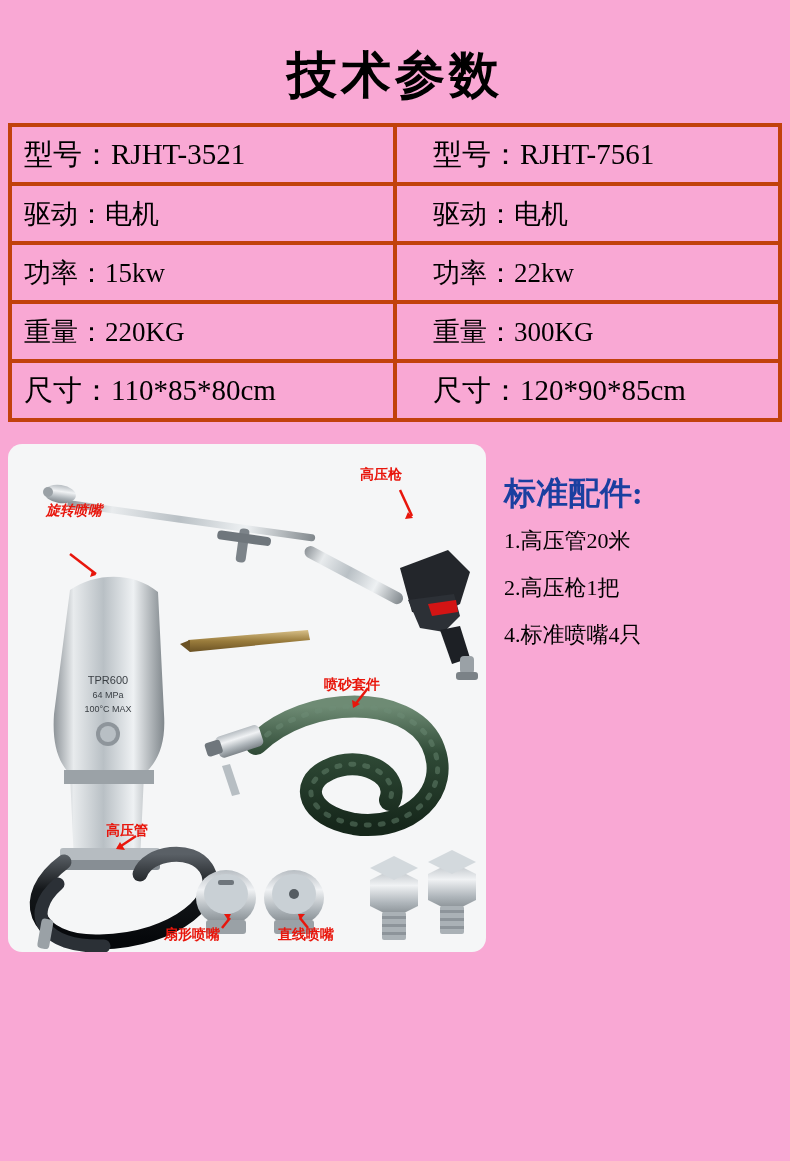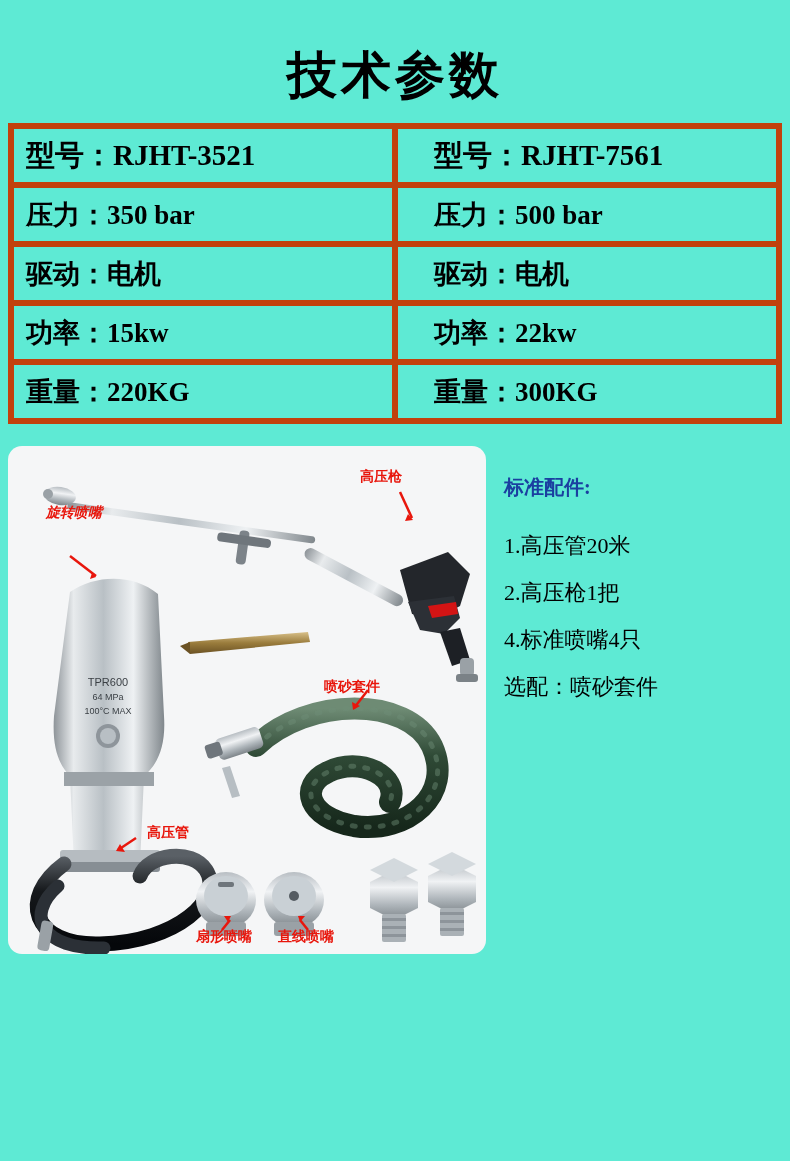--- a/index.html
+++ b/index.html
@@ -13,48 +13,47 @@
     height: 1161px;
     font-family: "Liberation Sans", sans-serif;
     color: #000;
     position: relative;
     overflow: hidden;
   }
   .page {
     width: 790px;
     height: 1161px;
     position: relative;
-    background: #5eead4;
+    background: #f9a8d4;
   }
   
   .title {
     text-align: center;
     font-size: 50px;
     font-weight: bold;
     letter-spacing: 4px;
     padding-top: 42px;
     padding-bottom: 14px;
     font-family: "Liberation Serif", serif;
   }
   
   .spec-table {
     margin: 0 8px;
     border-collapse: collapse;
     width: 774px;
     table-layout: fixed;
   }
   .spec-table td {
-    border: 6px solid #c2410c;
+    border: 4px solid #c2410c;
     height: 59px;
     font-size: 27px;
     font-family: "Liberation Serif", serif;
     padding-left: 12px;
     vertical-align: middle;
     white-space: nowrap;
-    font-weight: bold;
   }
   .spec-table td.col-right {
     padding-left: 36px;
   }
   .spec-table td.big {
     font-size: 29px;
   }
   
   .bottom {
     display: flex;
@@ -71,23 +70,23 @@
     overflow: hidden;
   }
   .access-panel {
     flex: 1;
     padding-left: 18px;
     padding-top: 28px;
   }
   .access-title {
     color: #1a3fa0;
     font-weight: bold;
-    font-size: 20px;
-    font-family: "Liberation Serif", serif;
-    margin-bottom: 30px;
+    font-size: 32px;
+    font-family: "Liberation Serif", serif;
+    margin-bottom: 10px;
   }
   .access-item {
     font-size: 22px;
     font-family: "Liberation Serif", serif;
     margin-bottom: 17px;
     color: #000;
     white-space: nowrap;
   }
   
   .lbl {
@@ -107,34 +106,34 @@
 
   <div class="title">技术参数</div>
 
   <table class="spec-table">
     <tbody>
       <tr>
         <td class="big">型号：RJHT-3521</td>
         <td class="big col-right">型号：RJHT-7561</td>
       </tr>
       <tr>
-        <td>压力：350 bar</td>
-        <td class="col-right">压力：500 bar</td>
-      </tr>
-      <tr>
         <td>驱动：电机</td>
         <td class="col-right">驱动：电机</td>
       </tr>
       <tr>
         <td>功率：15kw</td>
         <td class="col-right">功率：22kw</td>
       </tr>
       <tr>
         <td>重量：220KG</td>
         <td class="col-right">重量：300KG</td>
+      </tr>
+      <tr>
+        <td class="big">尺寸：110*85*80cm</td>
+        <td class="big col-right">尺寸：120*90*85cm</td>
       </tr>
     </tbody>
   </table>
 
   <div class="bottom">
 
     <div class="photo-panel">
       <svg class="art" width="478" height="508" viewBox="0 0 478 508">
         <defs>
           <linearGradient id="steel" x1="0" y1="0" x2="1" y2="0">
@@ -258,27 +257,26 @@
           <path d="M214 484 L 222 474"></path>
           <path d="M220 476 L 223 470 L 216 470" fill="#e8160c" stroke="none"></path>
           <path d="M300 484 L 292 474"></path>
           <path d="M292 476 L 290 470 L 297 470" fill="#e8160c" stroke="none"></path>
         </g>
       </svg>
 
       <div class="lbl" style="left:38px; top:58px;font-style:italic;">旋转喷嘴</div>
       <div class="lbl" style="left:352px; top:22px;">高压枪</div>
       <div class="lbl" style="left:316px; top:232px;">喷砂套件</div>
-      <div class="lbl" style="left:98px; top:378px;margin-left:41px;">高压管</div>
-      <div class="lbl" style="left:188px; top:482px;">扇形喷嘴</div>
+      <div class="lbl" style="left:98px; top:378px;">高压管</div>
+      <div class="lbl" style="left:156px; top:482px;">扇形喷嘴</div>
       <div class="lbl" style="left:270px; top:482px;">直线喷嘴</div>
     </div>
 
     <div class="access-panel">
       <div class="access-title">标准配件:</div>
       <div class="access-item">1.高压管20米</div>
       <div class="access-item">2.高压枪1把</div>
       <div class="access-item">4.标准喷嘴4只</div>
-      <div class="access-item">选配：喷砂套件</div>
     </div>
 
   </div>
 </div>
 
 </body></html>

